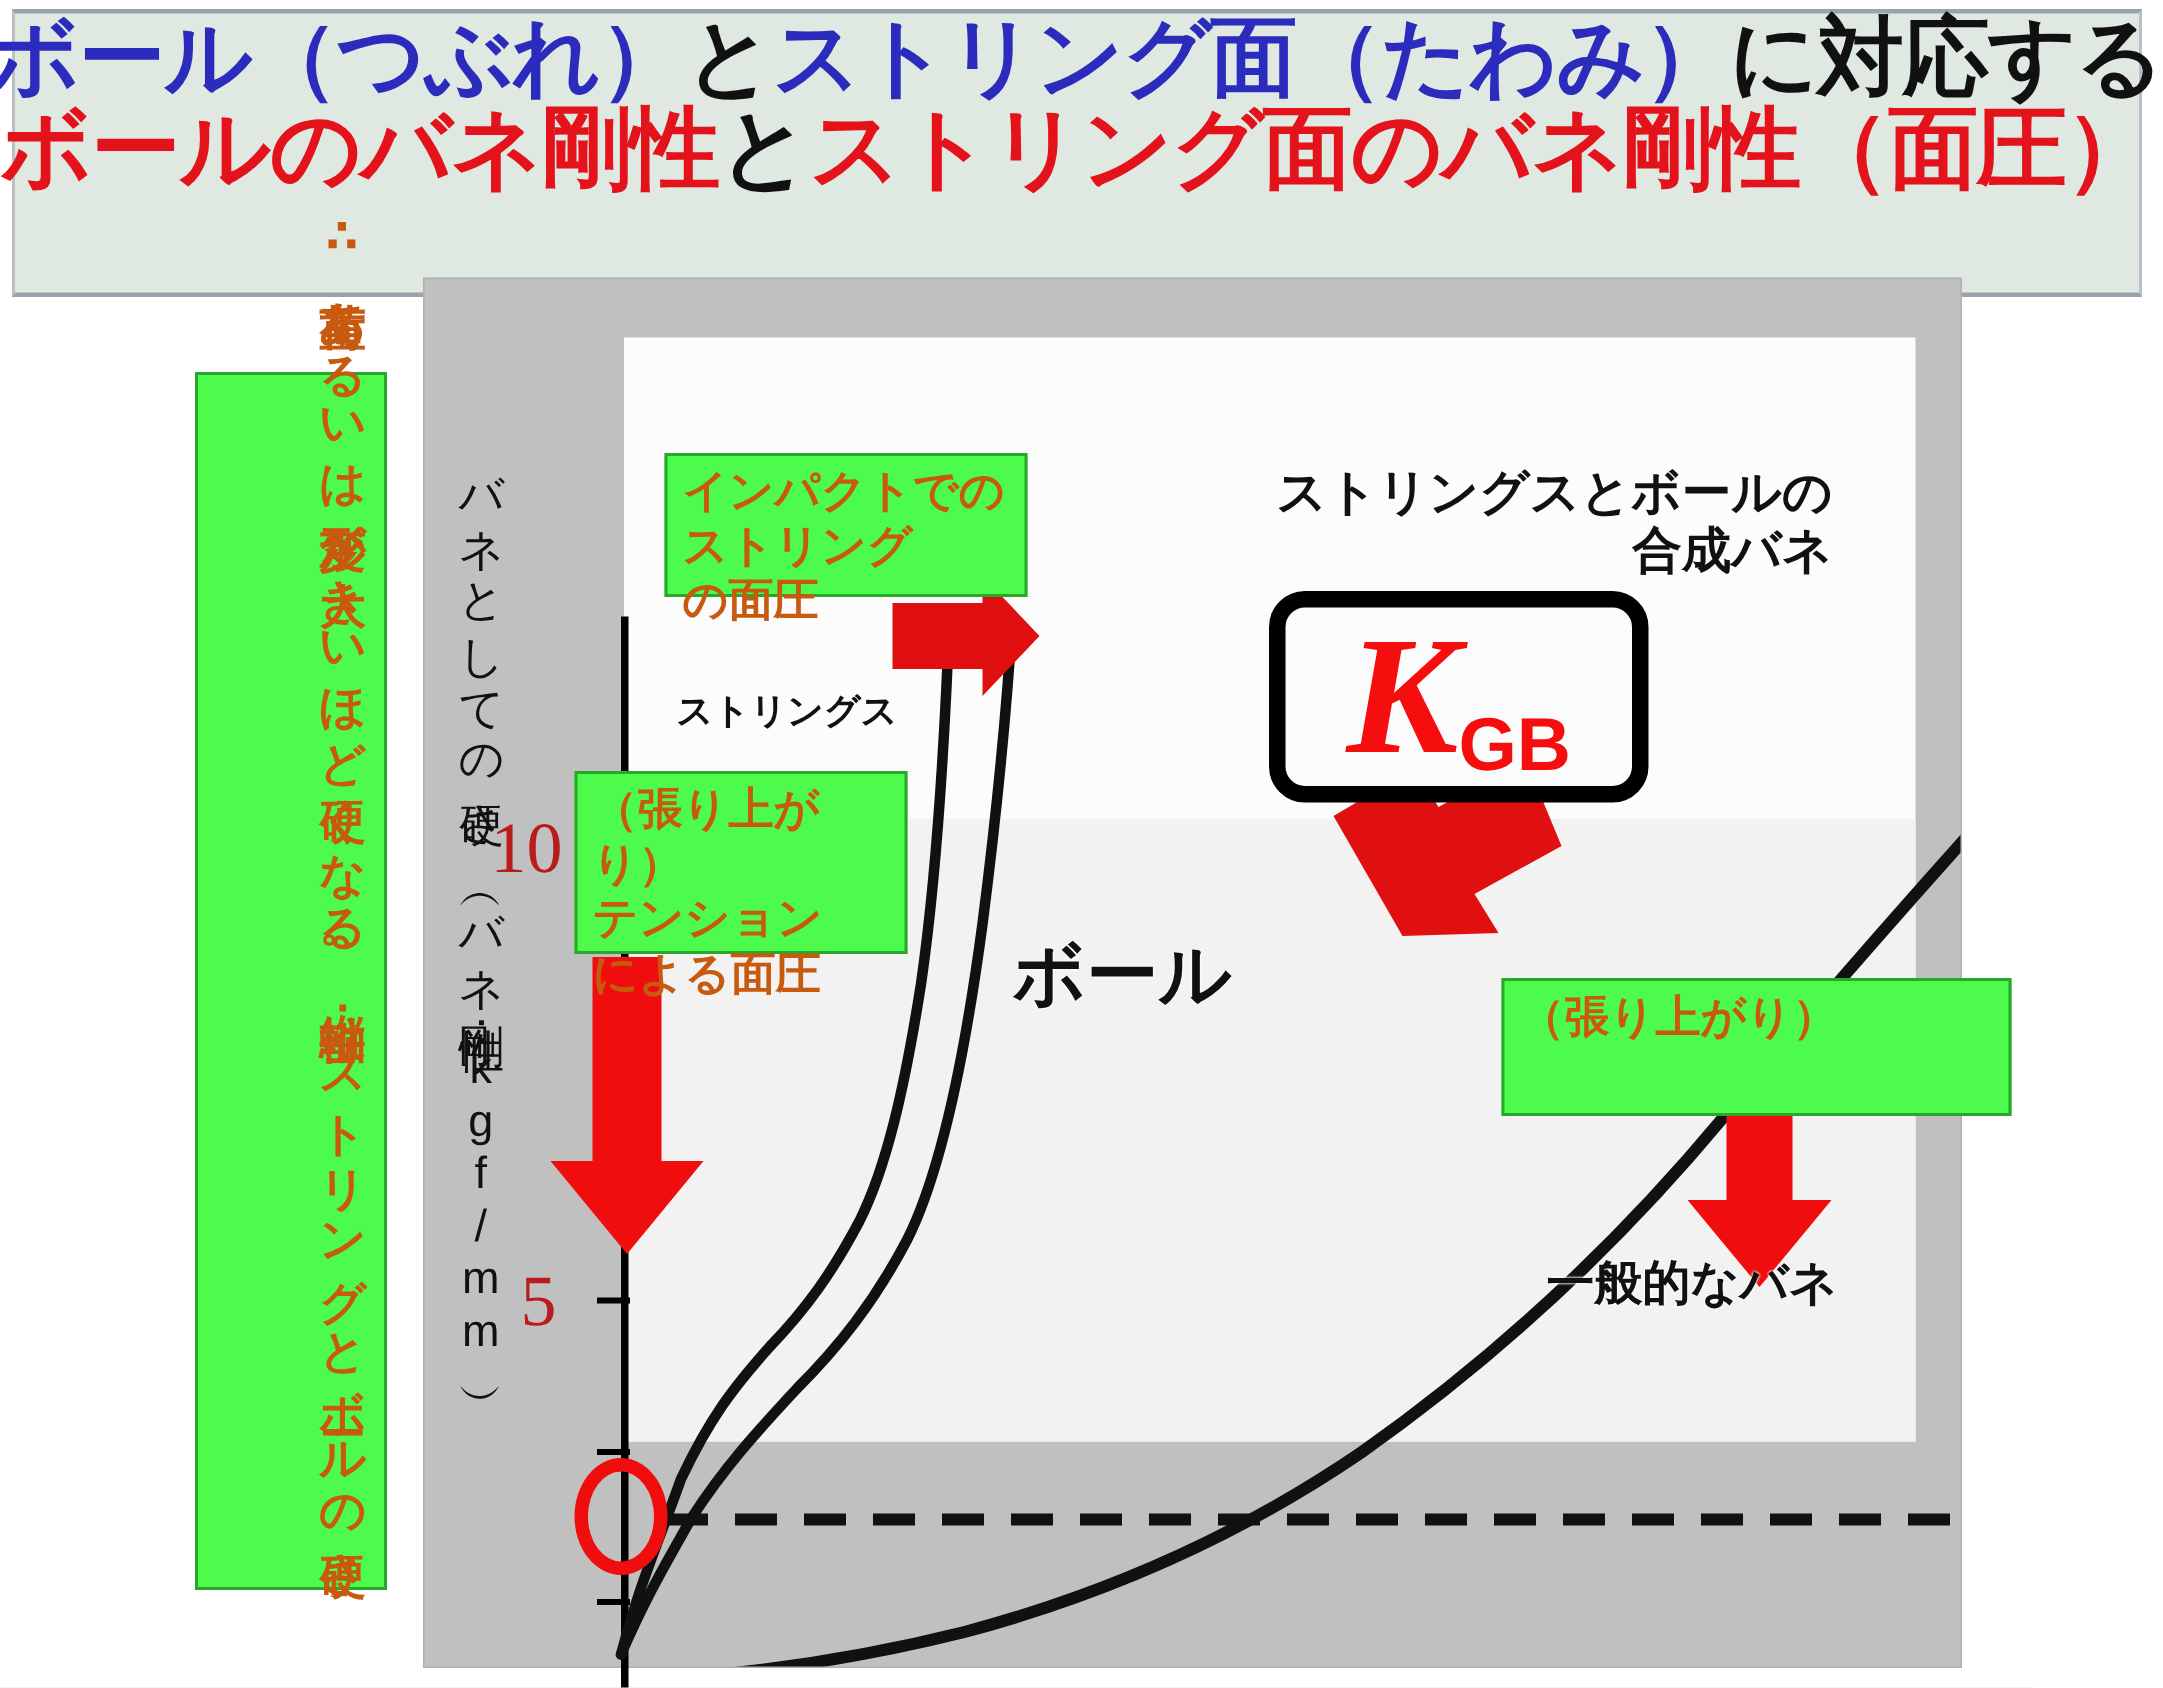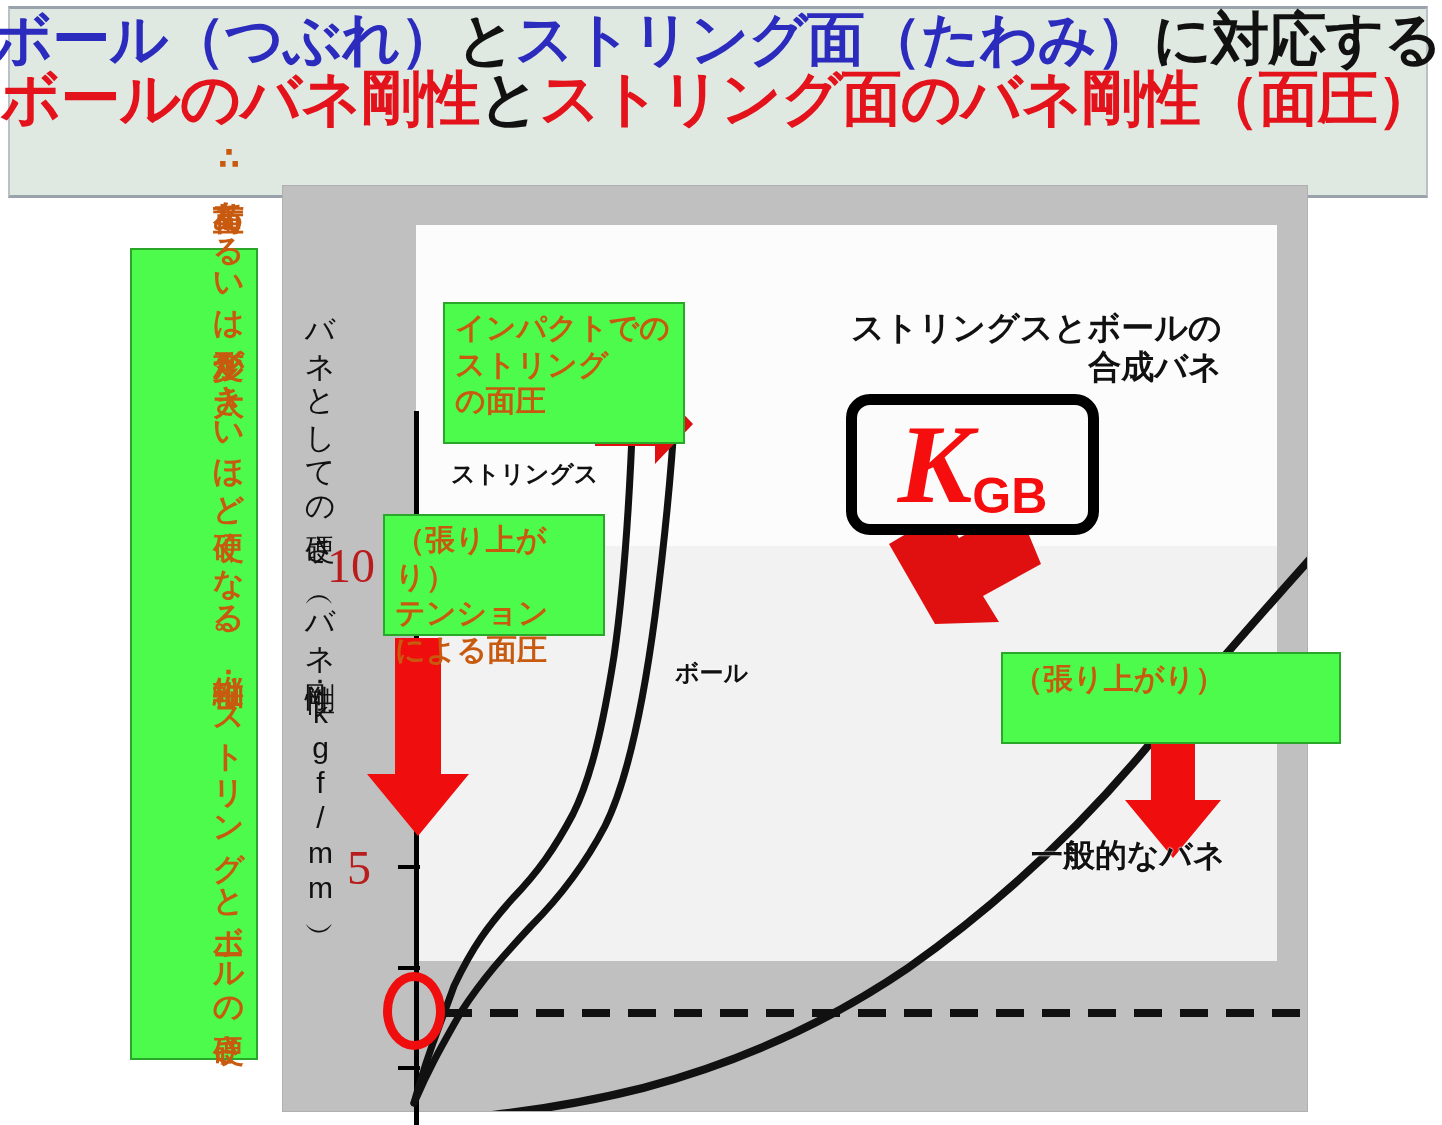--- a/index.html
+++ b/index.html
@@ -89,32 +89,32 @@
 
   
   #curves{position:absolute;left:0;top:0;width:1024px;height:925px;}
 
   
   .chart-label{
     position:absolute;color:#111;font-weight:bold;white-space:nowrap;
     text-shadow:0 0 2px #fff,0 0 2px #fff;
   }
   #label-strings{left:168px;top:272px;font-size:24px;}
-  #label-ball{left:392px;top:471px;font-size:24px;}
+  #label-ball{left:392px;top:432px;font-size:48px;}
   #label-generic-spring{left:748px;top:648px;font-size:32px;}
   #label-composite{left:568px;top:123px;font-size:33px;line-height:1.18;text-align:right;}
 
   
   .callout{
     position:absolute;background:#4dfb4d;border:2px solid #2aa72a;
     box-sizing:border-box;
     color:#c85a10;font-weight:bold;
     padding:6px 10px;line-height:1.22;
   }
-  #callout-impact{left:160px;top:116px;width:242px;height:142px;font-size:30px;}
+  #callout-impact{left:160px;top:116px;width:242px;height:96px;font-size:30px;}
   #callout-tension-left{left:100px;top:328px;width:222px;height:122px;font-size:30px;}
   #callout-tension-right{left:718px;top:466px;width:340px;height:92px;font-size:30px;line-height:1.25;}
 
   
   #arrows{position:absolute;left:0;top:0;width:1024px;height:925px;pointer-events:none;}
 
   
   #kgb-badge{
     position:absolute;left:563px;top:208px;width:253px;height:141px;
     background:#fbfbfb;border:11px solid #000;border-radius:24px;

